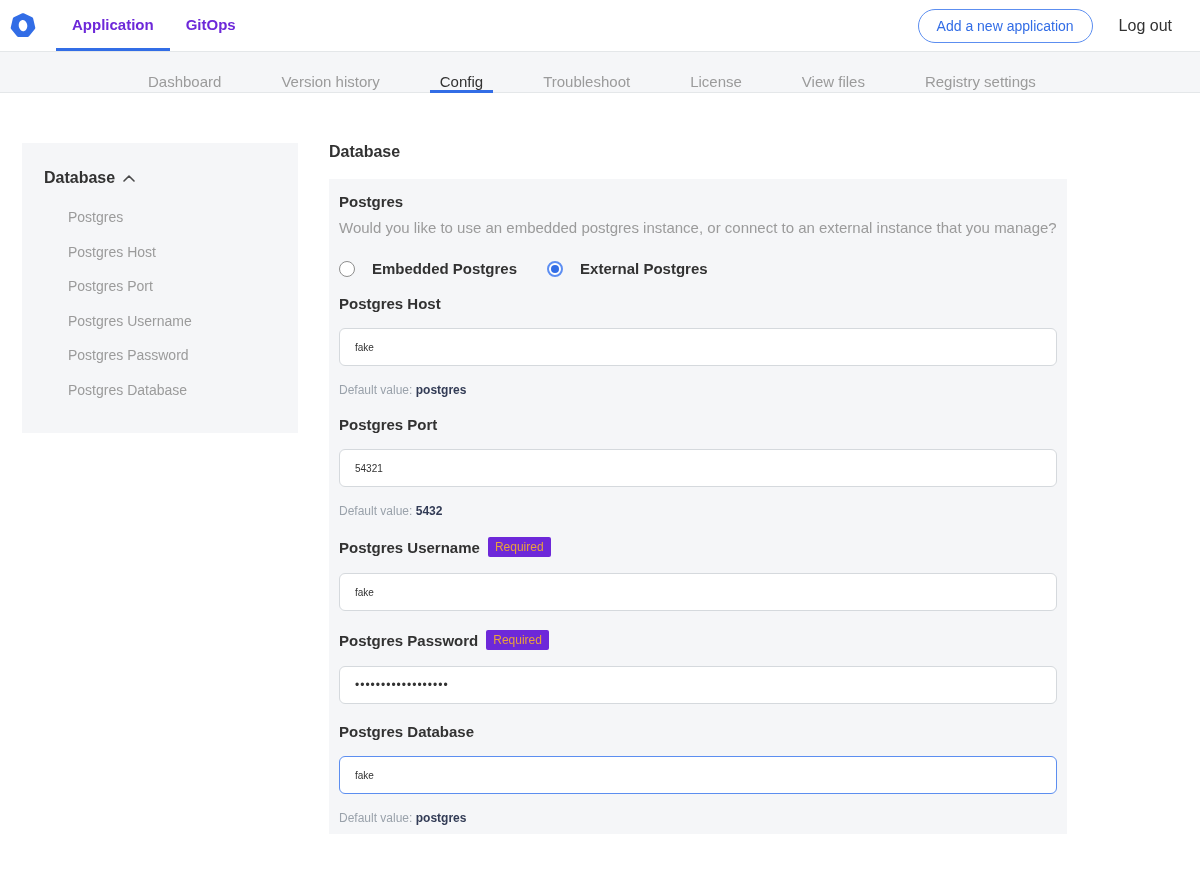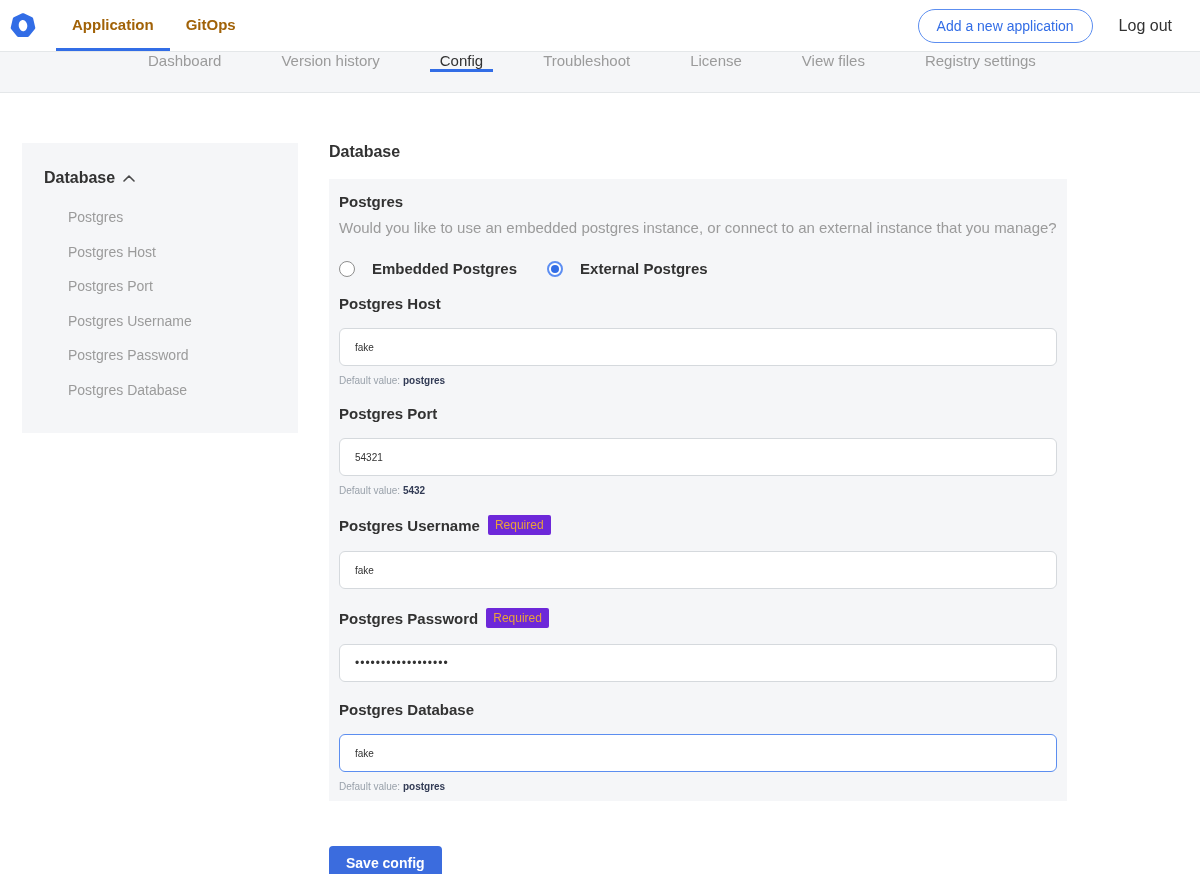--- a/index.html
+++ b/index.html
@@ -8,35 +8,35 @@
 
   
   .topnav {
     height: 51px; background: #ffffff; display: flex; align-items: stretch;
     padding-left: 10px; position: relative;
   }
   .logo-wrap { display: flex; align-items: center; margin-right: 20px; }
   .topnav-tabs { display: flex; align-items: stretch; }
   .toptab {
     display: flex; align-items: center; padding: 0 16px; font-size: 15px;
-    font-weight: 700; color: #a16207; cursor: pointer; border-bottom: 3px solid transparent;
+    font-weight: 700; color: #6d28d9; cursor: pointer; border-bottom: 3px solid transparent;
   }
   .toptab.active { border-bottom-color: #326de6; }
   .topnav-right { margin-left: auto; display: flex; align-items: center; gap: 26px; padding-right: 28px; }
   .pill-btn {
     border: 1px solid #5c8ef0; color: #326de6; background: #ffffff; font-weight: 400;
     font-size: 14px; padding: 8px 18px; border-radius: 17px; cursor: pointer;
     font-family: inherit;
   }
   .logout { font-size: 16px; color: #323232; cursor: pointer; }
 
   
   .subnav {
     height: 42px; background: #f5f6f8; border-top: 1px solid #e4e7e9; border-bottom: 1px solid #e4e7e9;
-    display: flex; align-items: flex-start; padding-left: 138px;
+    display: flex; align-items: flex-end; padding-left: 138px;
   }
   .subtab {
     display: flex; align-items: center; padding: 0 10px; margin-right: 40px; font-size: 15px;
     color: #9b9b9b; cursor: pointer; border-bottom: 3px solid transparent; margin-bottom: -1px;
   }
   .subtab.active { color: #323232; font-weight: 400; border-bottom-color: #326de6; }
 
   
   .content { position: relative; height: 781px; }
 
@@ -76,21 +76,21 @@
   .field-label-row { display: flex; align-items: center; gap: 8px; margin-bottom: 16px; }
   .field-label { font-size: 15px; font-weight: 700; color: #323232; }
   .required-badge {
     font-size: 12px; color: #e9a13b; background: #6d28d9; padding: 3px 7px; border-radius: 2px;
   }
   .text-input {
     width: 718px; height: 38px; background: #ffffff; border: 1px solid #d5d9dd; border-radius: 6px;
     font-size: 10px; color: #323232; padding: 0 15px; font-family: inherit; outline: none; display: block;
   }
   .field.focused .text-input { border-color: #5c8ef0; }
-  .field-default { font-size: 10px; color: #9aa2ab; margin-top: 9px; }
+  .field-default { font-size: 12px; color: #9aa2ab; margin-top: 17px; }
   .field-default b { color: #323b55; font-weight: 700; }
   .pw { letter-spacing: 1px; font-size: 12px; }
 
   .save-btn {
     margin-top: 45px; background: #3b6cde; color: #ffffff; font-weight: 700; font-size: 14px;
     border: none; border-radius: 4px; padding: 9px 17px; cursor: pointer; font-family: inherit;
   }
 </style>
 </head>
 <body>

